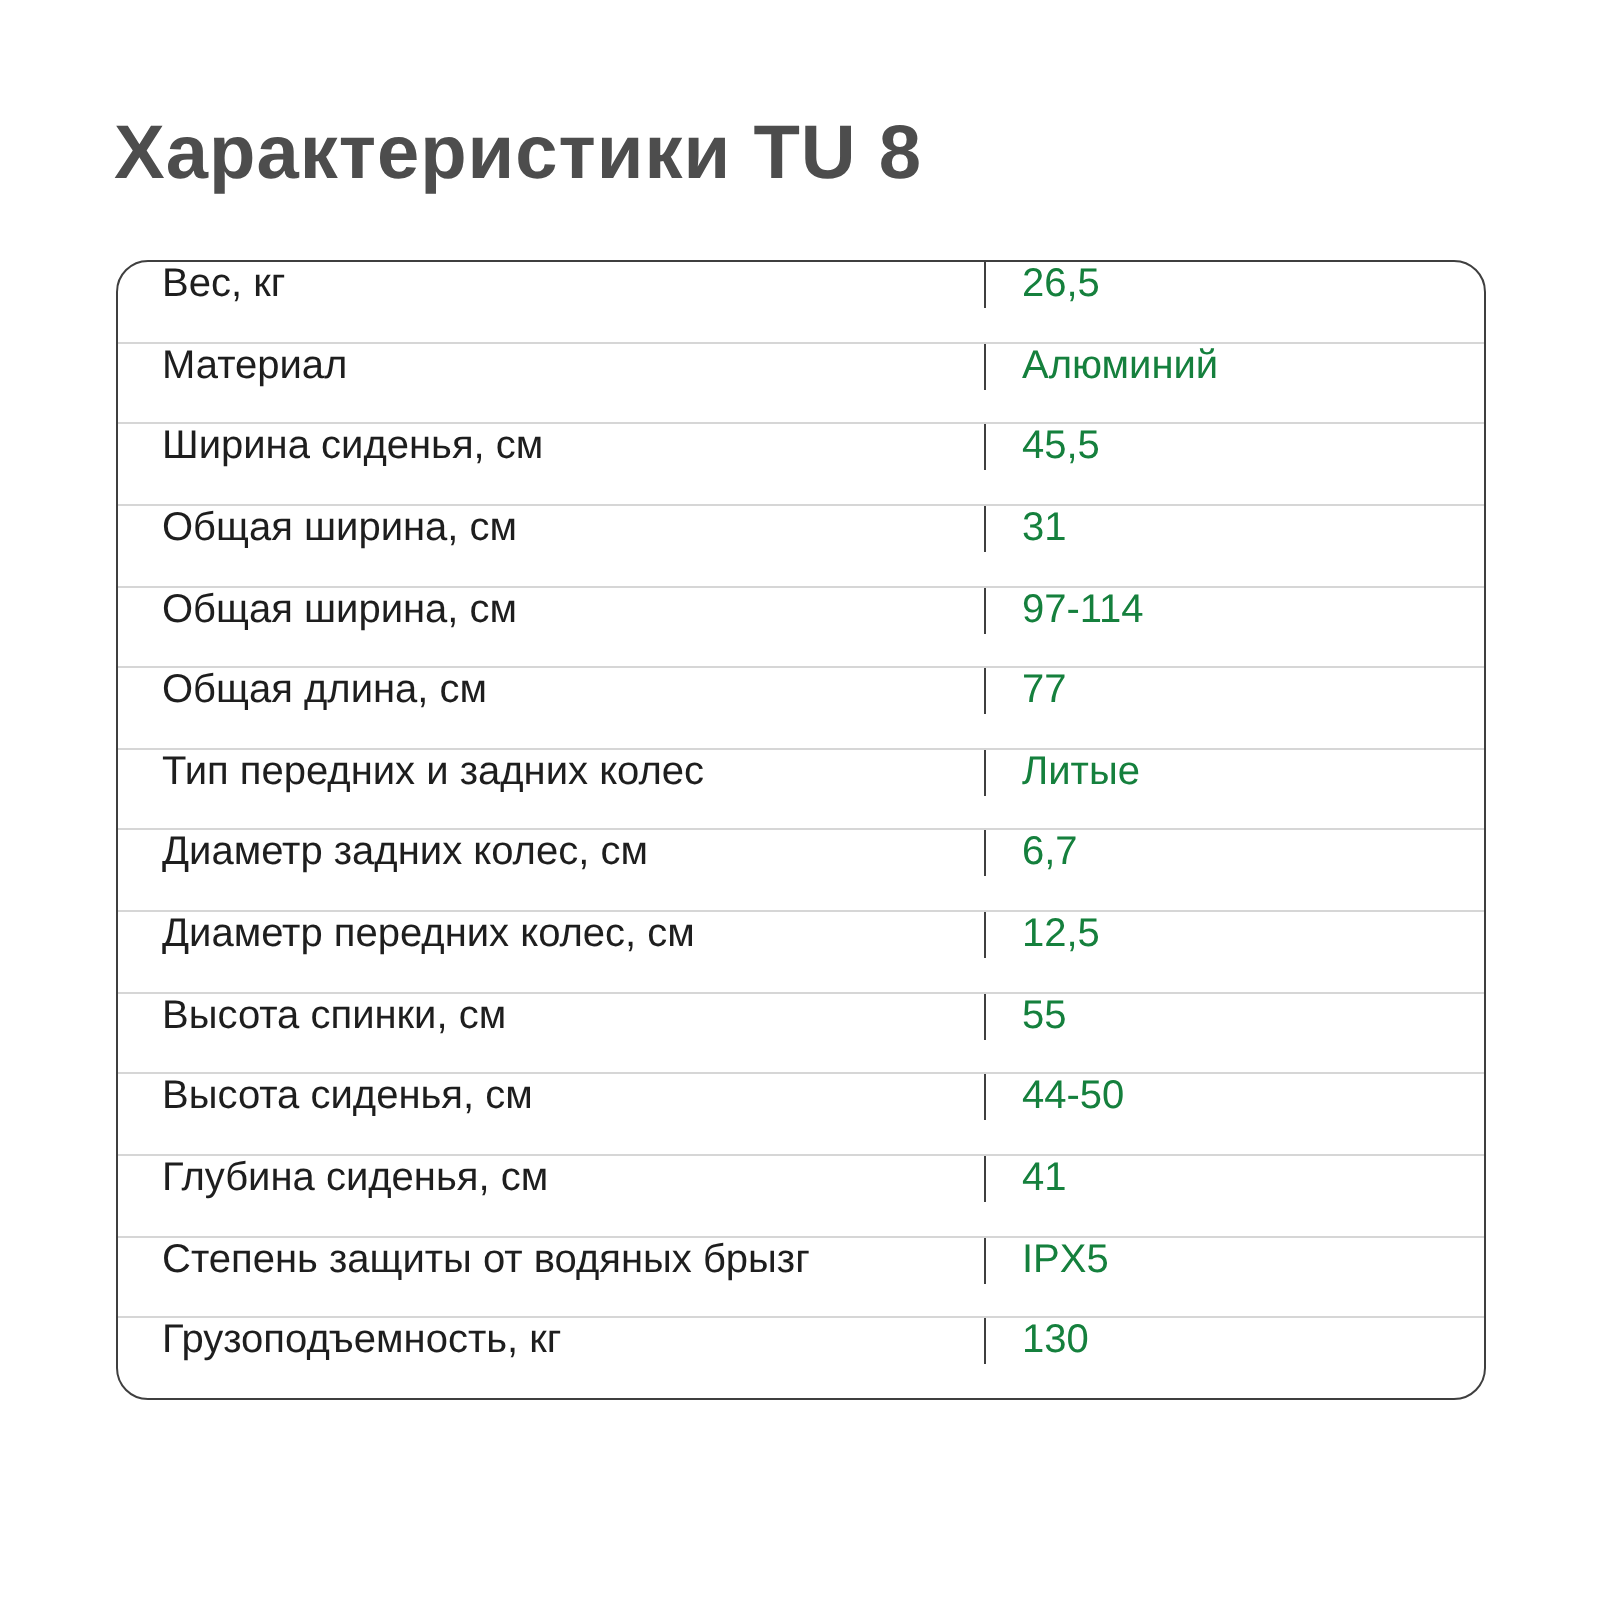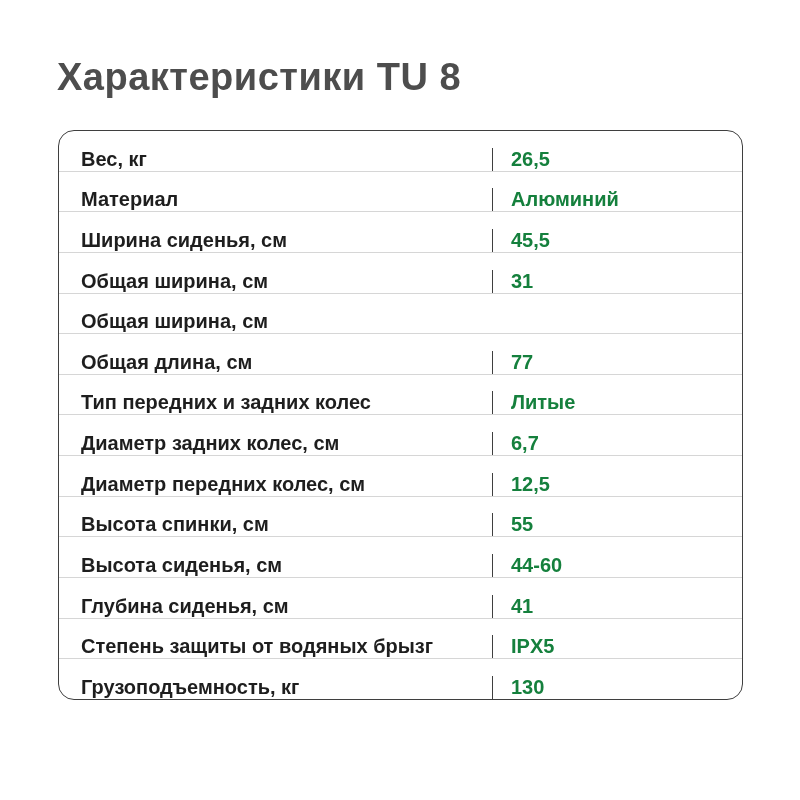--- a/index.html
+++ b/index.html
@@ -30,23 +30,22 @@
     border: 1.5px solid #3f3f3f;
     border-radius: 16px;
     background: #ffffff;
     display: flex;
     flex-direction: column;
     overflow: hidden;
   }
   .spec-row {
     flex: 1 1 0;
     display: flex;
-    align-items: flex-end;
+    align-items: flex-start;
     border-top: 1px solid #d6d6d6;
-    font-weight: bold;
   }
   .spec-row:first-child { border-top: none; }
   .spec-label {
     width: 433px;
     display: flex;
     align-items: center;
     padding-left: 22px;
     padding-right: 10px;
     font-size: 20px;
     color: #1e1e1e;
@@ -85,20 +84,21 @@
     <div class="spec-value">45,5</div>
   </div>
 
   <div class="spec-row">
     <div class="spec-label">Общая ширина, см</div>
     <div class="spec-value">31</div>
   </div>
 
   <div class="spec-row">
     <div class="spec-label">Общая ширина, см</div>
+    <div class="spec-value">97-114</div>
   </div>
 
   <div class="spec-row">
     <div class="spec-label">Общая длина, см</div>
     <div class="spec-value">77</div>
   </div>
 
   <div class="spec-row">
     <div class="spec-label">Тип передних и задних колес</div>
     <div class="spec-value">Литые</div>
@@ -114,21 +114,21 @@
     <div class="spec-value">12,5</div>
   </div>
 
   <div class="spec-row">
     <div class="spec-label">Высота спинки, см</div>
     <div class="spec-value">55</div>
   </div>
 
   <div class="spec-row">
     <div class="spec-label">Высота сиденья, см</div>
-    <div class="spec-value">44-60</div>
+    <div class="spec-value">44-50</div>
   </div>
 
   <div class="spec-row">
     <div class="spec-label">Глубина сиденья, см</div>
     <div class="spec-value">41</div>
   </div>
 
   <div class="spec-row">
     <div class="spec-label">Степень защиты от водяных брызг</div>
     <div class="spec-value">IPX5</div>

